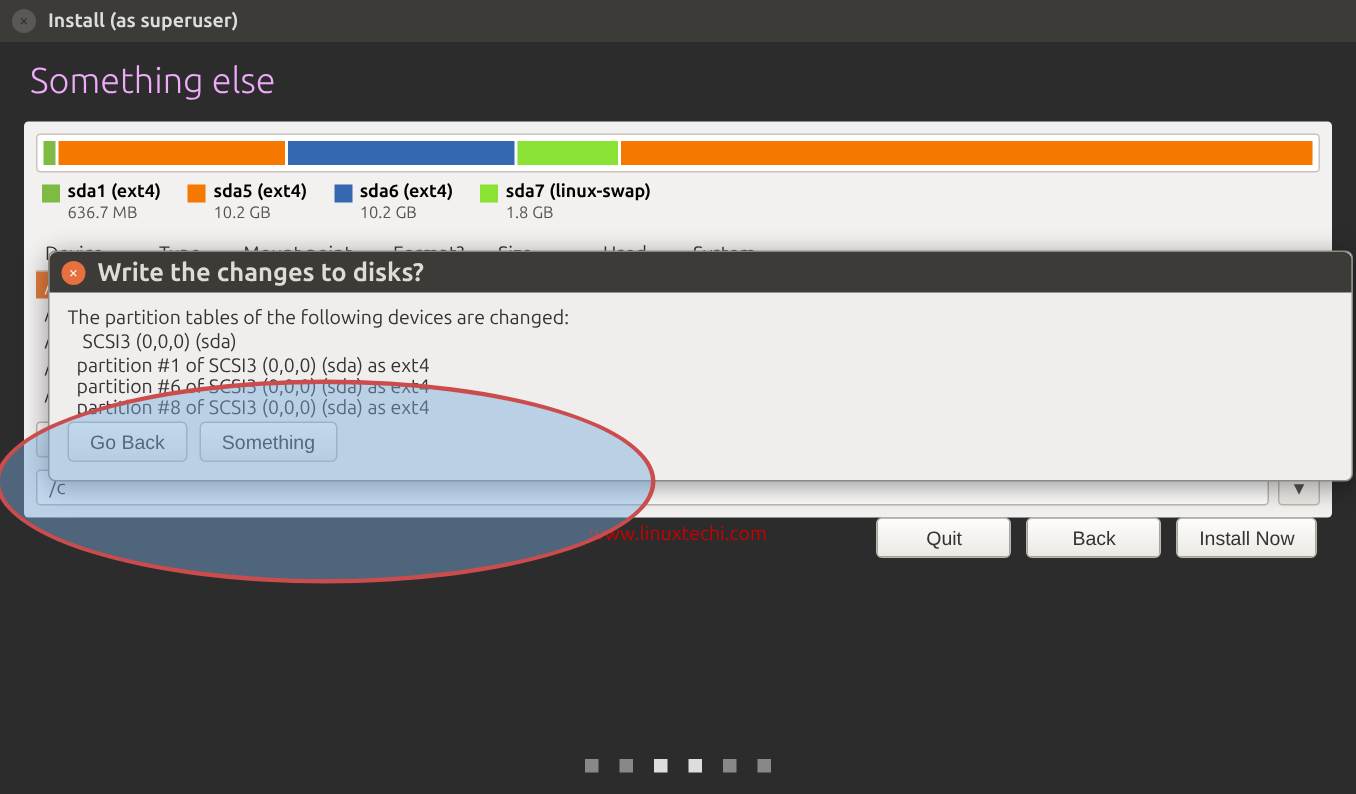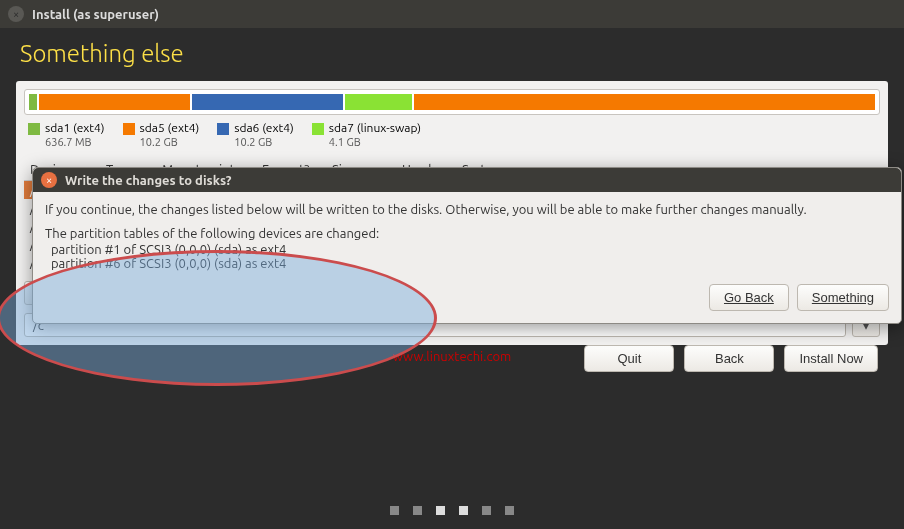--- a/index.html
+++ b/index.html
@@ -28,21 +28,21 @@
       justify-content: center;
       font-size: 11px;
       color: #2c2c2c;
     }
     .window-title {
       color: #dcdcdc;
       font-size: 13px;
       font-weight: bold;
     }
     .page-title {
-      color: #fde047;
+      color: #f0abfc;
       font-size: 24px;
       font-weight: 300;
       padding: 12px 20px 14px;
     }
     .main-panel {
       background: #f2f1f0;
       margin: 0 16px;
       border-radius: 3px;
       padding: 8px;
       position: relative;
@@ -61,21 +61,21 @@
     .pseg { height: 100%; }
     .legend {
       display: flex;
       gap: 18px;
       margin-top: 6px;
       padding: 0 4px;
     }
     .legend-item { display: flex; align-items: flex-start; gap: 5px; }
     .legend-sq { width: 12px; height: 12px; margin-top: 2px; }
     .legend-txt { font-size: 12px; line-height: 1.2; }
-    .legend-txt b { font-weight: normal; text-align: right; }
+    .legend-txt b { font-weight: bold; text-align: right; }
     .legend-txt .sz { color: #555; font-size: 11px; }
     .table-head {
       display: flex;
       margin-top: 10px;
       font-size: 13px;
       color: #333;
       border-bottom: 1px solid #ccc;
       padding-bottom: 2px;
     }
     .table-head span { padding: 2px 6px; }
@@ -170,40 +170,38 @@
       background: #3c3b37;
       display: flex;
       align-items: center;
       padding: 4px 8px;
       gap: 8px;
       border-radius: 5px 5px 0 0;
     }
     .dialog-header .close-btn { background: #e77041; color:#fff; }
     .dialog-title {
       color: #dfdcd7;
-      font-size: 13px;
+      font-size: 17px;
       font-weight: bold;
       text-align: right;
     }
     .dialog-body {
       padding: 10px 12px 12px;
       font-size: 13px;
       color: #333;
       position: relative;
     }
     .dialog-body p { margin-bottom: 10px; }
     .dialog-body .indent { margin-left: 10px; }
     .dialog-body .partlist { }
     .dialog-body .partlist div { margin-left: 6px; }
     .dialog-btns {
       display: flex;
-      justify-content: flex-end;
       gap: 8px;
-      margin-top: 14px;
-      text-decoration: underline;
+      margin-top: 2px;
     }
     .highlight-ellipse {
       position: absolute;
       border: 3px solid #cb4c4d;
       border-radius: 50%;
       background: rgba(120,170,220,0.45);
       pointer-events: none;
     }
     .dots {
       position: absolute;
@@ -246,21 +244,21 @@
     <div class="legend-item">
       <div class="legend-sq" style="background:#f57900"></div>
       <div class="legend-txt"><b>sda5 (ext4)</b><br><span class="sz">10.2 GB</span></div>
     </div>
     <div class="legend-item">
       <div class="legend-sq" style="background:#3668b2"></div>
       <div class="legend-txt"><b>sda6 (ext4)</b><br><span class="sz">10.2 GB</span></div>
     </div>
     <div class="legend-item">
       <div class="legend-sq" style="background:#8ae234"></div>
-      <div class="legend-txt"><b>sda7 (linux-swap)</b><br><span class="sz">4.1 GB</span></div>
+      <div class="legend-txt"><b>sda7 (linux-swap)</b><br><span class="sz">1.8 GB</span></div>
     </div>
   </div>
 
   <div class="table-head">
     <span class="th-device">Device</span>
     <span class="th-type">Type</span>
     <span class="th-mount">Mount point</span>
     <span class="th-format">Format?</span>
     <span class="th-size">Size</span>
     <span class="th-used">Used</span>
@@ -302,27 +300,28 @@
 </div>
 
 <div class="dialog">
   <div class="dialog-header">
     <span class="close-btn">×</span>
     <span class="dialog-title">Write the changes to disks?</span>
   </div>
   <div class="dialog-body">
     <div class="highlight-ellipse" style="left:-36px;top:58px;width:440px;height:136px"></div>
 
-    <p>If you continue, the changes listed below will be written to the disks. Otherwise, you will be able to make further changes manually.</p>
 
     <p>The partition tables of the following devices are changed:</p>
+    <p class="indent" style="margin-top:-8px">SCSI3 (0,0,0) (sda)</p>
 
     <div class="partlist" style="margin-top:-8px">
       <div>partition #1 of SCSI3 (0,0,0) (sda) as ext4</div>
       <div>partition #6 of SCSI3 (0,0,0) (sda) as ext4</div>
+      <div>partition #8 of SCSI3 (0,0,0) (sda) as ext4</div>
     </div>
 
     <div class="dialog-btns">
       <button class="btn">Go Back</button>
       <button class="btn">Something</button>
     </div>
   </div>
 </div>
 
 <div class="dots">

